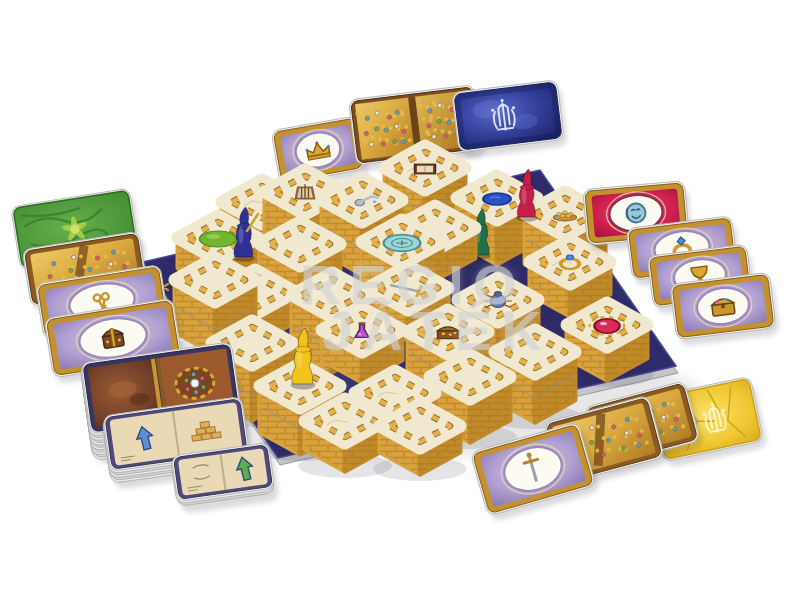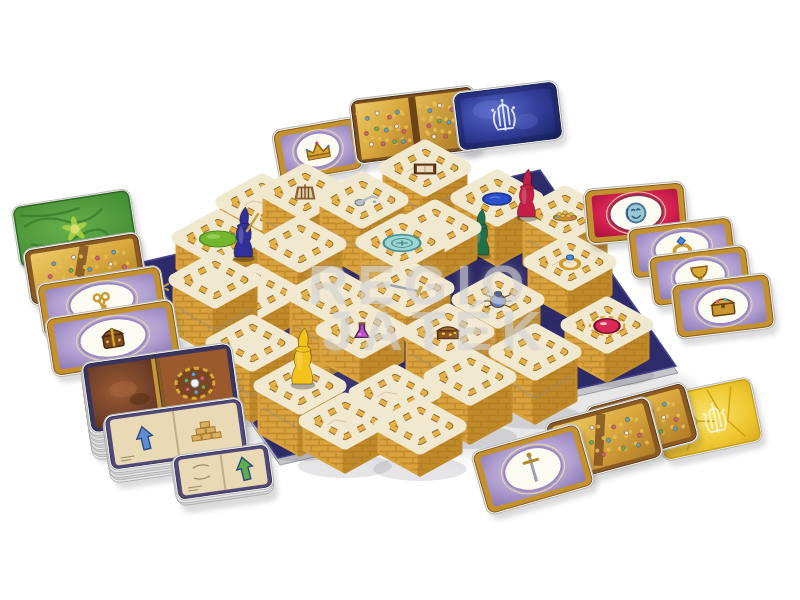--- a/index.html
+++ b/index.html
@@ -3,21 +3,21 @@
 <meta charset="utf-8">
 <style>
   html,body{margin:0;padding:0;background:#fff;}
   .scene{position:relative;width:800px;height:600px;background:#ffffff;overflow:hidden;
          font-family:"Liberation Sans",sans-serif;}
   .scene svg{position:absolute;left:0;top:0;display:block;}
   .wm{position:absolute;font-weight:bold;font-size:56px;letter-spacing:9px;
       color:rgba(255,255,255,0.42);
       text-shadow:0 0 1px rgba(110,110,110,0.35), 0 0 8px rgba(255,255,255,0.25);
       pointer-events:none;user-select:none;}
-  .wm1{left:308px;top:252px;}
+  .wm1{left:300px;top:252px;}
   .wm2{left:322px;top:298px;}
 </style>
 </head>
 <body>
 
 <div class="scene">
   <svg id="scene-svg" width="800" height="600" viewBox="0 0 800 600">
       <defs>
  <pattern id="bricks" width="17" height="12" patternUnits="userSpaceOnUse">
    <path d="M0,1.5 H17 M0,7.5 H17" stroke="#a6741c" stroke-width="1.4" fill="none"></path>

